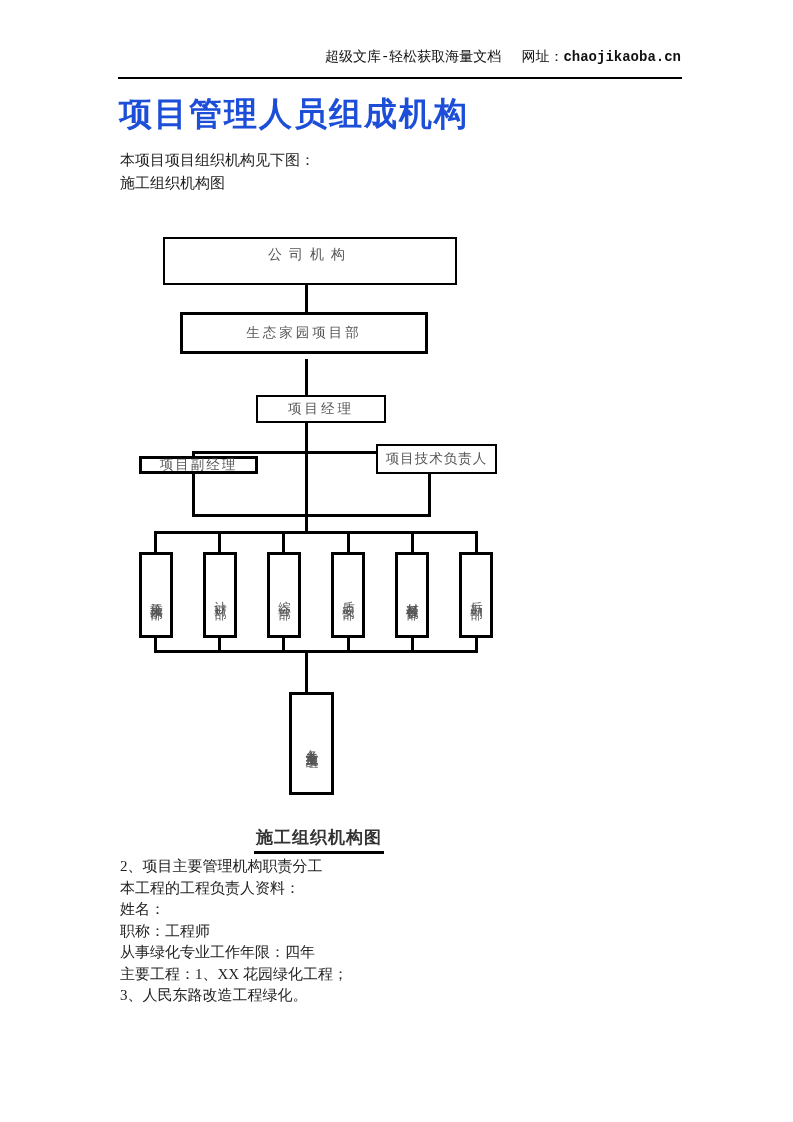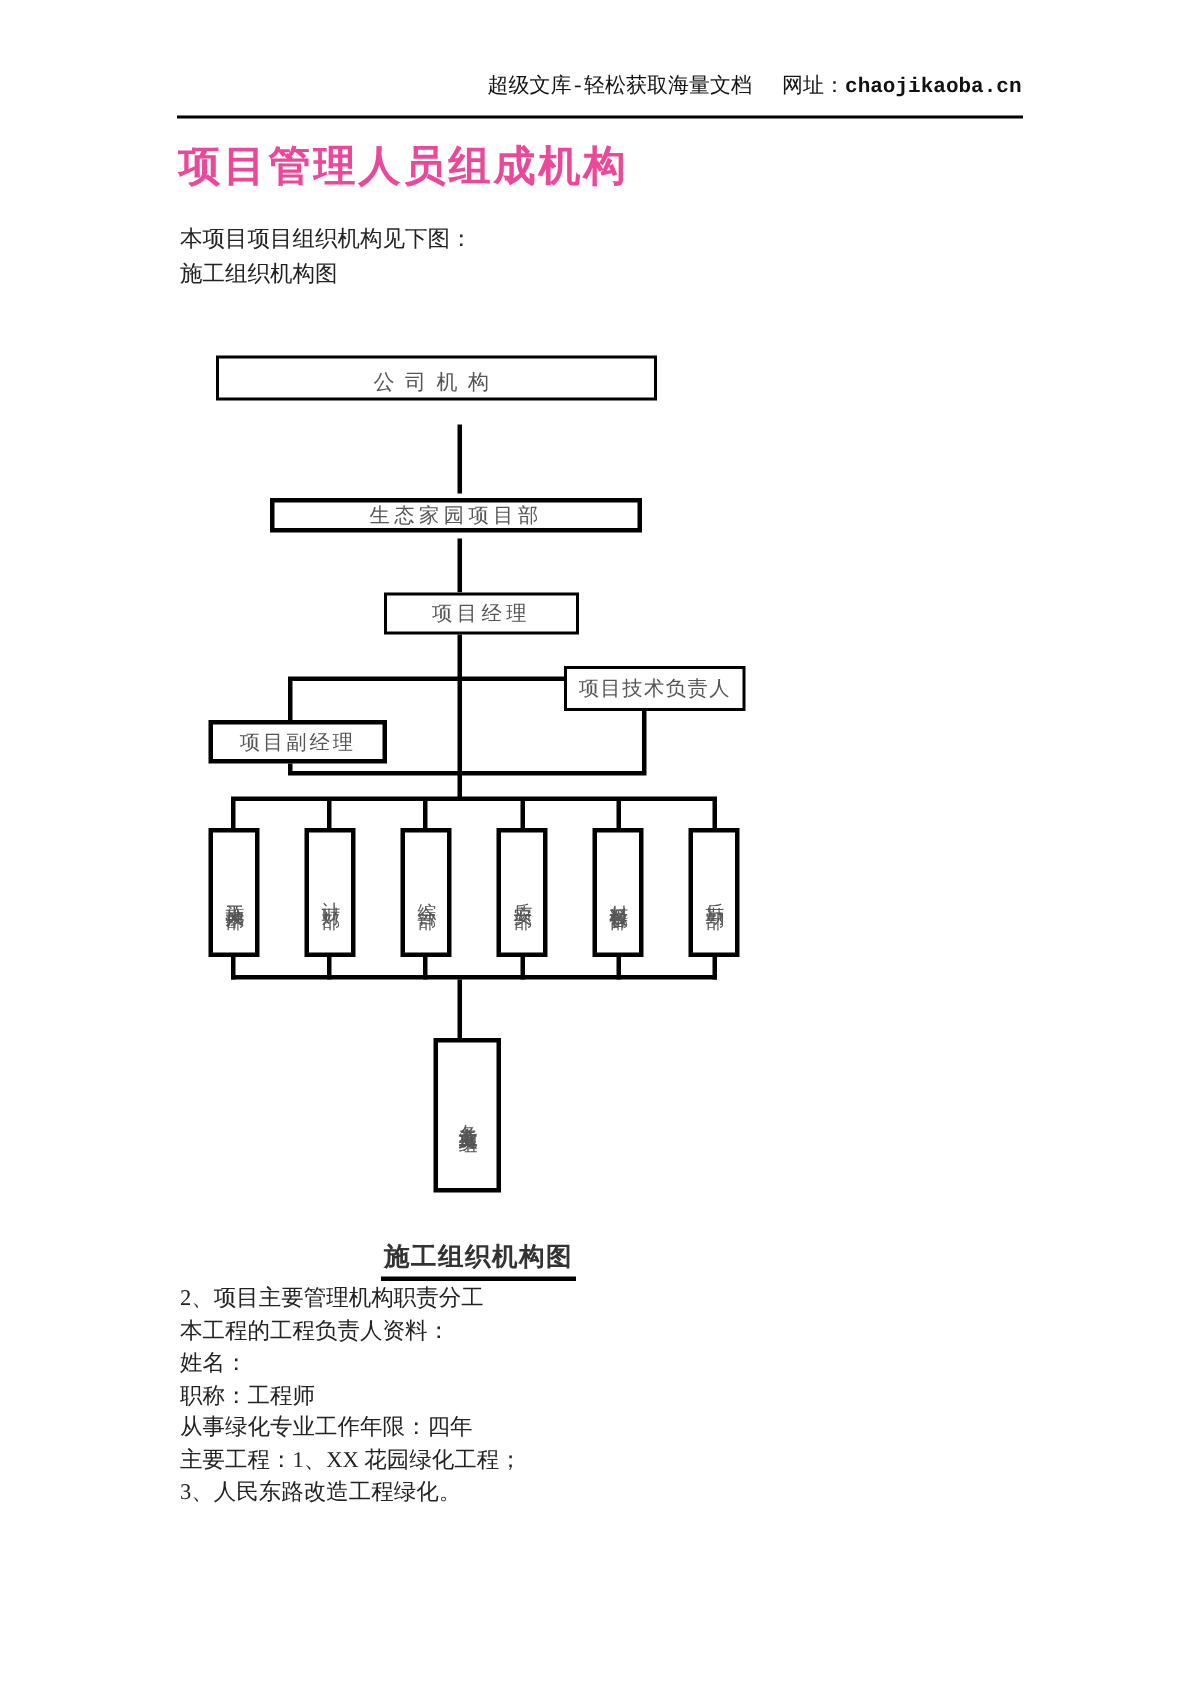--- a/index.html
+++ b/index.html
@@ -15,21 +15,21 @@
   .header-text {
     top: 48px; right: 112px;
     font-size: 14px; color: #111; white-space: nowrap;
     display: flex; gap: 20px; font-family: Liberation Mono, monospace;
   }
   .header-rule { left: 118px; top: 77px; width: 564px; height: 2px; background: #000; }
 
   
   .doc-title {
     left: 119px; top: 92px;
-    font-size: 28px; font-weight: bold; letter-spacing: 2px; color: #ec4899;
+    font-size: 33px; font-weight: bold; letter-spacing: 2px; color: #1d4ed8;
     white-space: nowrap;
   }
 
   
   .para { font-size: 15px; color: #222; }
   .para .bodyline { height: 23px; line-height: 23px; white-space: nowrap; }
   .para1 { left: 120px; top: 149px; }
   .para2 { left: 120px; top: 856px; }
   .para2 .bodyline { height: 21.5px; line-height: 21.5px; }
 
@@ -65,31 +65,31 @@
 
 <h1 class="abs doc-title">项目管理人员组成机构</h1>
 
 <div class="abs para para1">
   <div class="bodyline">本项目项目组织机构见下图：</div>
   <div class="bodyline">施工组织机构图</div>
 </div>
 
 <div>
 
-  <div class="node" style="left:144px; top:237px; width:294px; height:30px; padding-top:7px; letter-spacing:7px;">公司机构</div>
+  <div class="node" style="left:163px; top:237px; width:294px; height:48px; padding-top:7px; letter-spacing:7px;">公司机构</div>
   <div class="line" style="left:305px; top:283px; width:3px; height:46px;"></div>
 
-  <div class="node thick hnode" style="left:180px; top:332px; width:248px; height:23px; letter-spacing:3px; font-size:13.5px;">生态家园项目部</div>
+  <div class="node thick hnode" style="left:180px; top:312px; width:248px; height:42px; letter-spacing:3px; font-size:13.5px;">生态家园项目部</div>
   <div class="line" style="left:305px; top:359px; width:3px; height:36px;"></div>
 
   <div class="node hnode" style="left:256px; top:395px; width:130px; height:28px; letter-spacing:3px; font-size:13.5px;">项目经理</div>
   <div class="line" style="left:305px; top:423px; width:3px; height:111px;"></div>
 
   <div class="loop" style="left:192px; top:451px; width:239px; height:66px;"></div>
-  <div class="node thick hnode" style="left:139px; top:480px; width:119px; height:29px; letter-spacing:2px; font-size:13.5px;">项目副经理</div>
+  <div class="node thick hnode" style="left:139px; top:456px; width:119px; height:18px; letter-spacing:2px; font-size:13.5px;">项目副经理</div>
   <div class="node hnode" style="left:376px; top:444px; width:121px; height:30px; letter-spacing:1px; font-size:13.5px;">项目技术负责人</div>
 
   <div class="line" style="left:154px; top:531px; width:324px; height:3px;"></div>
   <div class="line" style="left:154px; top:534px; width:3px; height:18px;"></div>
   <div class="line" style="left:218px; top:534px; width:3px; height:18px;"></div>
   <div class="line" style="left:282px; top:534px; width:3px; height:18px;"></div>
   <div class="line" style="left:347px; top:534px; width:3px; height:18px;"></div>
   <div class="line" style="left:411px; top:534px; width:3px; height:18px;"></div>
   <div class="line" style="left:475px; top:534px; width:3px; height:18px;"></div>
 

